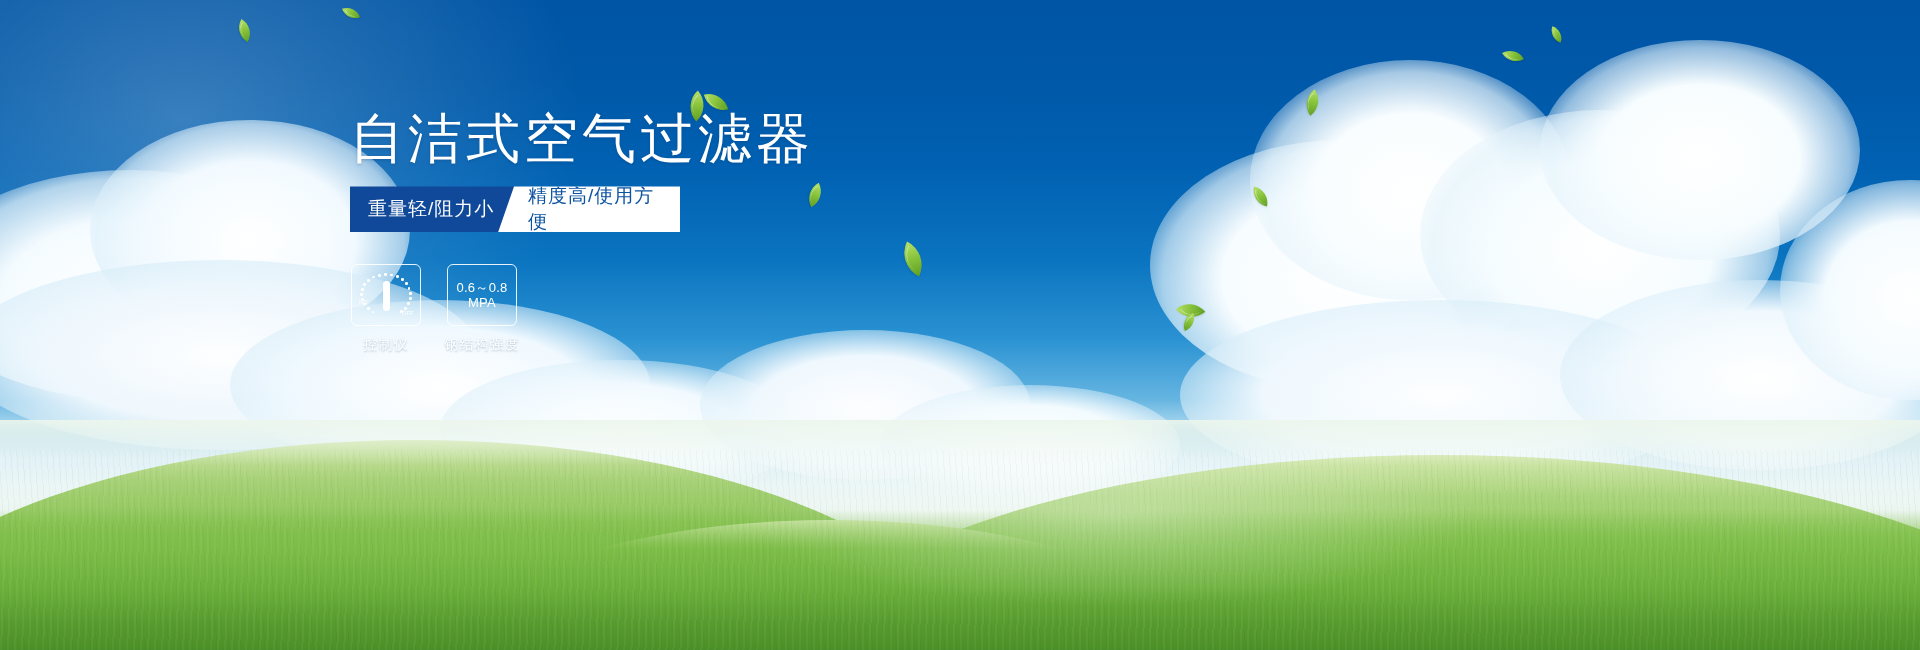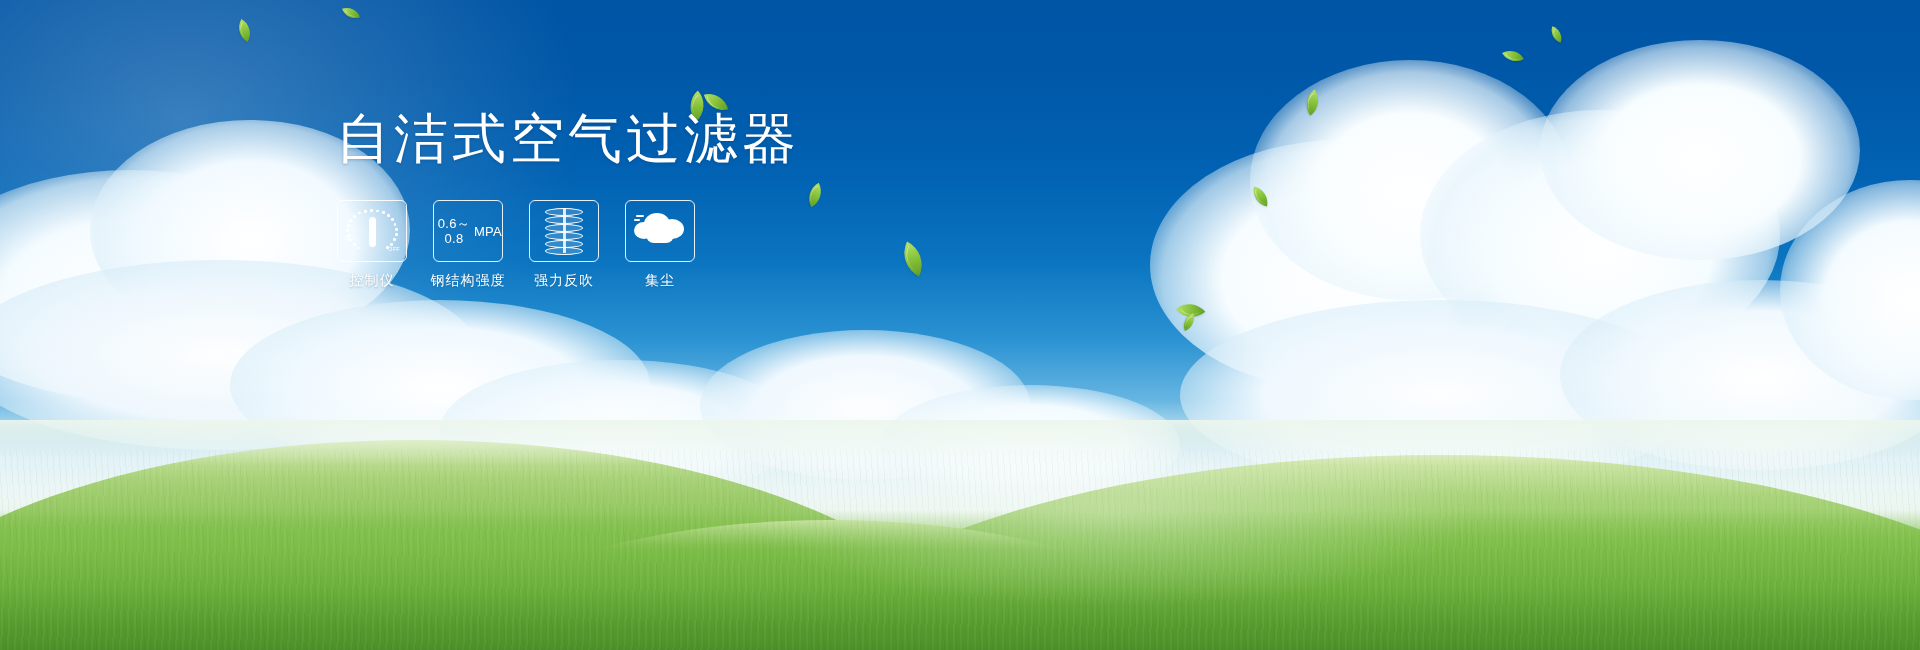--- a/index.html
+++ b/index.html
@@ -82,39 +82,39 @@
   .horizonSoft { position:absolute; left:0; right:0; top:0; height:46px;
     background:linear-gradient(180deg, rgba(236,246,236,.92), rgba(200,226,170,0)); }
 
   
   .leaf { position:absolute; background:linear-gradient(135deg,#b6e06a 0%,#8cc63f 45%,#5f9e22 100%);
           border-radius:0 100% 0 100%; box-shadow:0 1px 2px rgba(0,0,0,.12); }
   .leaf::after { content:""; position:absolute; left:12%; top:12%; width:76%; height:76%;
           border-left:1px solid rgba(255,255,255,.45); border-radius:0 100% 0 100%; }
 
   
-  .content { position:absolute; left:336px; top:108px; width:520px; }
+  .content { position:absolute; left:350px; top:108px; width:520px; }
 
   .title { color:#ffffff; font-size:54px; letter-spacing:4px; font-weight:400;
            line-height:1.12; white-space:nowrap; text-shadow:0 1px 3px rgba(0,40,90,.25); }
 
   .badges { position:relative; margin-top:18px; height:46px; width:330px; }
   .badgeDark { position:absolute; left:0; top:0; height:46px; padding:0 26px 0 18px;
       display:flex; align-items:center; background:#10499a; color:#fff;
       font-size:19px; letter-spacing:1px;
       clip-path:polygon(0 0, 100% 0, calc(100% - 16px) 100%, 0 100%); }
   .badgeLight { position:absolute; left:148px; top:0; height:46px; padding:0 18px 0 30px;
       display:flex; align-items:center; background:#ffffff; color:#0b52a0;
       font-size:19px; letter-spacing:1px;
       clip-path:polygon(16px 0, 100% 0, 100% 100%, 0 100%); }
 
   .features { display:flex; gap:24px; margin-top:32px; }
   .feat { width:72px; display:flex; flex-direction:column; align-items:center; }
   .featBox { width:70px; height:62px; border:1.5px solid rgba(255,255,255,.9); border-radius:6px;
-             display:flex; flex-direction:row; align-items:center; justify-content:center;
+             display:flex; flex-direction:column; align-items:center; justify-content:center;
              color:#fff; line-height:1.18; text-align:center; }
   .featBox .txt { font-size:13px; letter-spacing:.3px; }
   .featCap { margin-top:10px; color:#ffffff; font-size:14px; letter-spacing:1px; white-space:nowrap;
              text-shadow:0 1px 2px rgba(0,50,100,.3); }
 
   
   .gauge { position:relative; width:52px; height:46px; }
   .gauge .dot { position:absolute; width:2.6px; height:2.6px; background:#fff; border-radius:50%; }
   .gauge .needle { position:absolute; left:50%; top:9px; width:7px; height:30px; margin-left:-3.5px;
                    background:#fff; border-radius:4px; }
@@ -188,20 +188,24 @@
   <div class="leaf" style="left:1252px;top:188px; width:17px; height:17px; transform:rotate(12deg);"></div>
   <div class="leaf" style="left:1303px;top:93px;  width:19px; height:19px; transform:rotate(54deg);"></div>
   <div class="leaf" style="left:1505px;top:48px;  width:16px; height:16px; transform:rotate(-30deg);"></div>
   <div class="leaf" style="left:1182px;top:315px; width:14px; height:14px; transform:rotate(70deg);"></div>
   <div class="leaf" style="left:1550px;top:28px;  width:13px; height:13px; transform:rotate(18deg);"></div>
 
   <div class="content">
 
     <div class="title">自洁式空气过滤器</div>
 
+    <div class="badges">
+      <div class="badgeDark">重量轻/阻力小</div>
+      <div class="badgeLight">精度高/使用方便</div>
+    </div>
 
     <div class="features">
 
       <div class="feat">
         <div class="featBox">
           <div class="gauge">
             <div class="dot" style="left:24px; top:1px;"></div>
             <div class="dot" style="left:30px; top:1.4px;"></div>
             <div class="dot" style="left:18px; top:1.6px;"></div>
             <div class="dot" style="left:36px; top:3px;"></div>
@@ -231,46 +235,18 @@
       </div>
 
       <div class="feat">
         <div class="featBox">
           <span class="txt">0.6～0.8</span>
           <span class="txt">MPA</span>
         </div>
         <div class="featCap">钢结构强度</div>
       </div>
 
-      <div class="feat">
-        <div class="featBox">
-          <div class="cart">
-            <div class="stem"></div>
-            <div class="ring" style="top:1px;"></div>
-            <div class="ring" style="top:9px;"></div>
-            <div class="ring" style="top:17px;"></div>
-            <div class="ring" style="top:25px;"></div>
-            <div class="ring" style="top:33px;"></div>
-            <div class="ring" style="top:40px;"></div>
-          </div>
-        </div>
-        <div class="featCap">强力反吹</div>
-      </div>
-
-
-      <div class="feat">
-        <div class="featBox">
-          <div class="airicon">
-            <div class="spk s1"></div>
-            <div class="spk s2"></div>
-            <div class="puff p2"></div>
-            <div class="puff p1"></div>
-            <div class="puff p3"></div>
-            <div class="puff p4"></div>
-            <span class="word">Air</span>
-          </div>
-        </div>
-        <div class="featCap">集尘</div>
-      </div>
+
+
 
     </div>
   </div>
 </div>
 
 </body></html>

